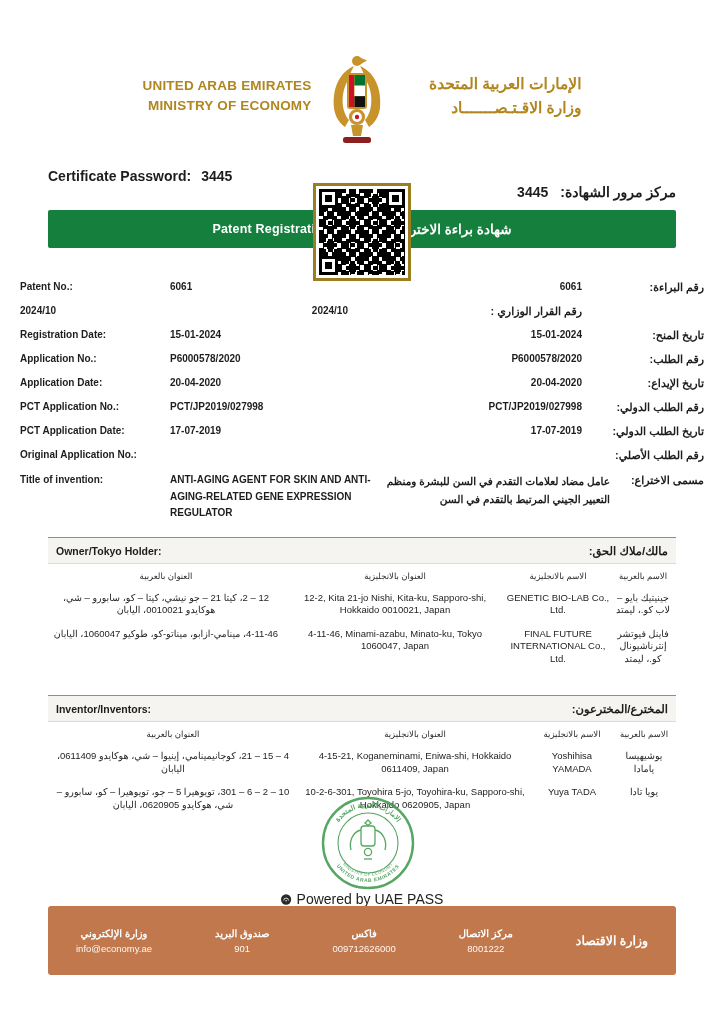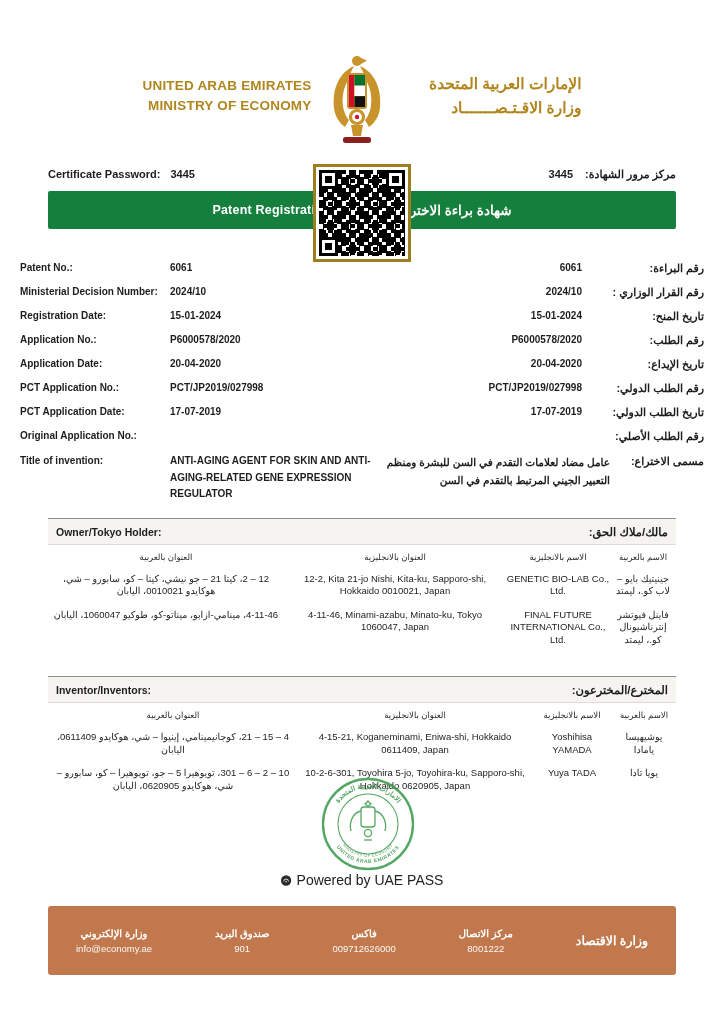--- a/index.html
+++ b/index.html
@@ -6,21 +6,21 @@
   .page{position:relative;width:724px;height:1024px;background:#fff;overflow:hidden;
         font-family:"Liberation Sans", sans-serif;color:#1d1d1b;}
 
   
   .header{display:flex;justify-content:center;align-items:flex-start;gap:16px;padding-top:54px;}
   .org-en{text-align:right;color:#b1861f;font-weight:bold;font-size:13.5px;line-height:1.5;letter-spacing:.2px;padding-top:22px;}
   .org-ar{text-align:right;direction:rtl;color:#b1861f;font-weight:bold;font-size:15.5px;line-height:1.55;padding-top:18px;min-width:180px;}
   .emblem{flex:0 0 auto;}
 
   
-  .pw-row{display:flex;justify-content:space-between;margin:20px 48px 0;font-size:11px;font-weight:bold;}
+  .pw-row{display:flex;justify-content:space-between;margin:20px 48px 0;font-size:14px;font-weight:bold;flex-direction:column;}
   .pw-en span{margin-right:10px;} .pw-en b{font-weight:bold;}
   .pw-ar{direction:rtl;} .pw-ar .pw-val{margin-right:12px;}
 
   
   .banner-wrap{position:relative;margin:10px 48px 0;}
   .banner{height:38px;background:#15803d;border-radius:2px;display:flex;justify-content:center;
           align-items:center;padding:0 13px;color:#fff;font-weight:bold;}
   .banner-en{font-size:12.5px;letter-spacing:.2px;}
   .banner-ar{font-size:13.5px;direction:rtl;}
   .qr{position:absolute;left:50%;top:-27px;transform:translateX(-50%);width:86px;height:86px;
@@ -140,21 +140,20 @@
   </div>
 
   <div class="details">
     <div class="drow">
       <span class="c1">Patent No.:</span>
       <span class="c2">6061</span>
       <span class="c3">6061</span>
       <span class="c4">رقم البراءة:</span>
     </div>
     <div class="drow">
-      <span class="c1">Ministerial Decision Number:</span>
       <span class="c2">2024/10</span>
       <span class="c3">2024/10</span>
       <span class="c4">رقم القرار الوزاري :</span>
     </div>
     <div class="drow">
       <span class="c1">Registration Date:</span>
       <span class="c2">15-01-2024</span>
       <span class="c3">15-01-2024</span>
       <span class="c4">تاريخ المنح:</span>
     </div>

